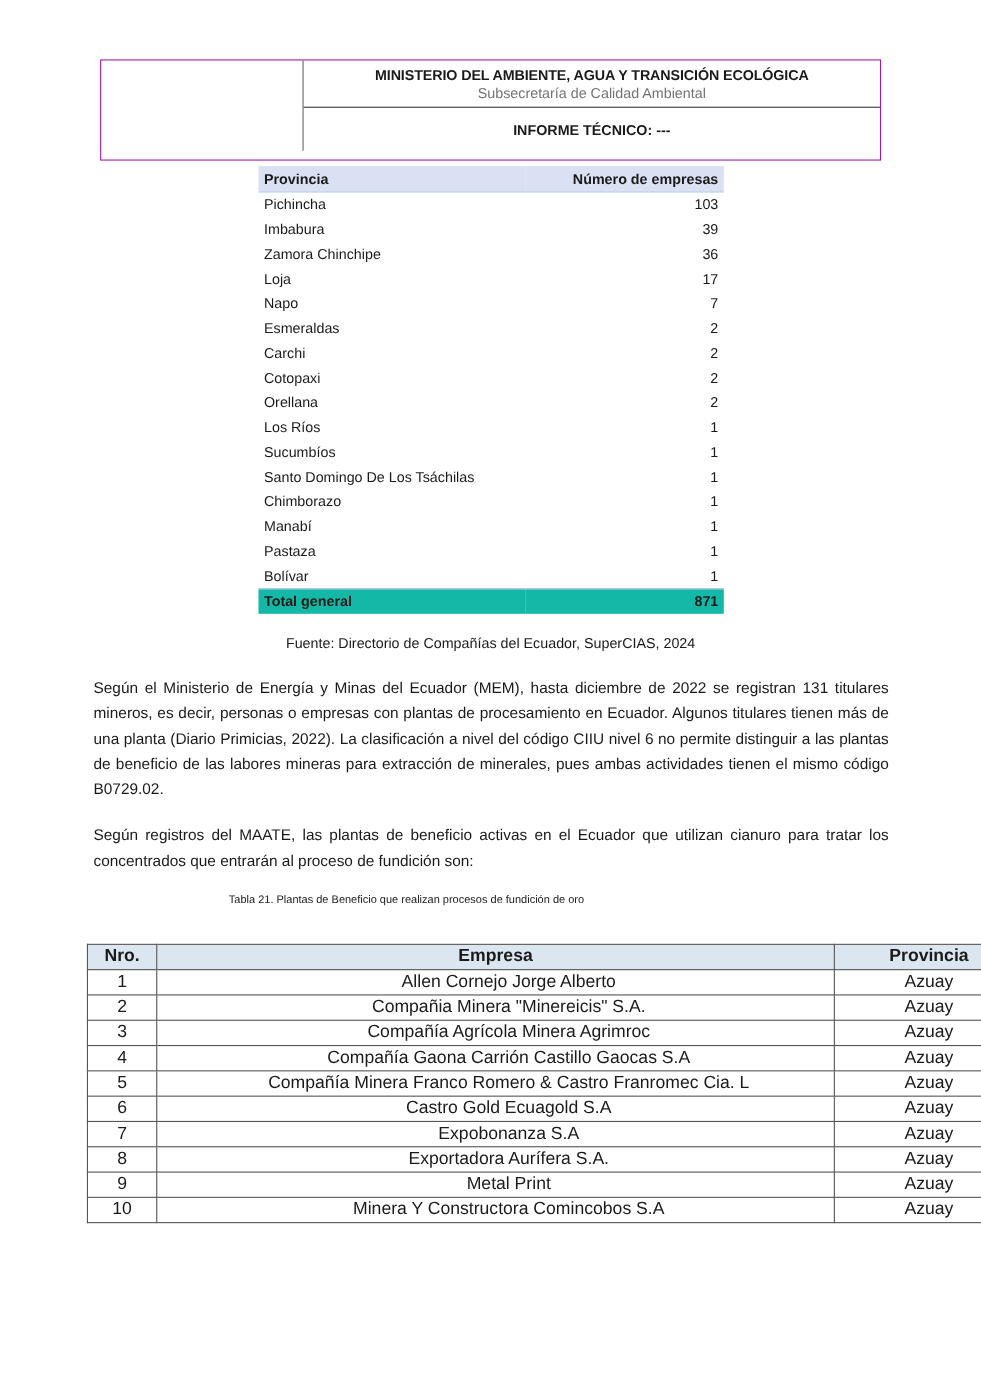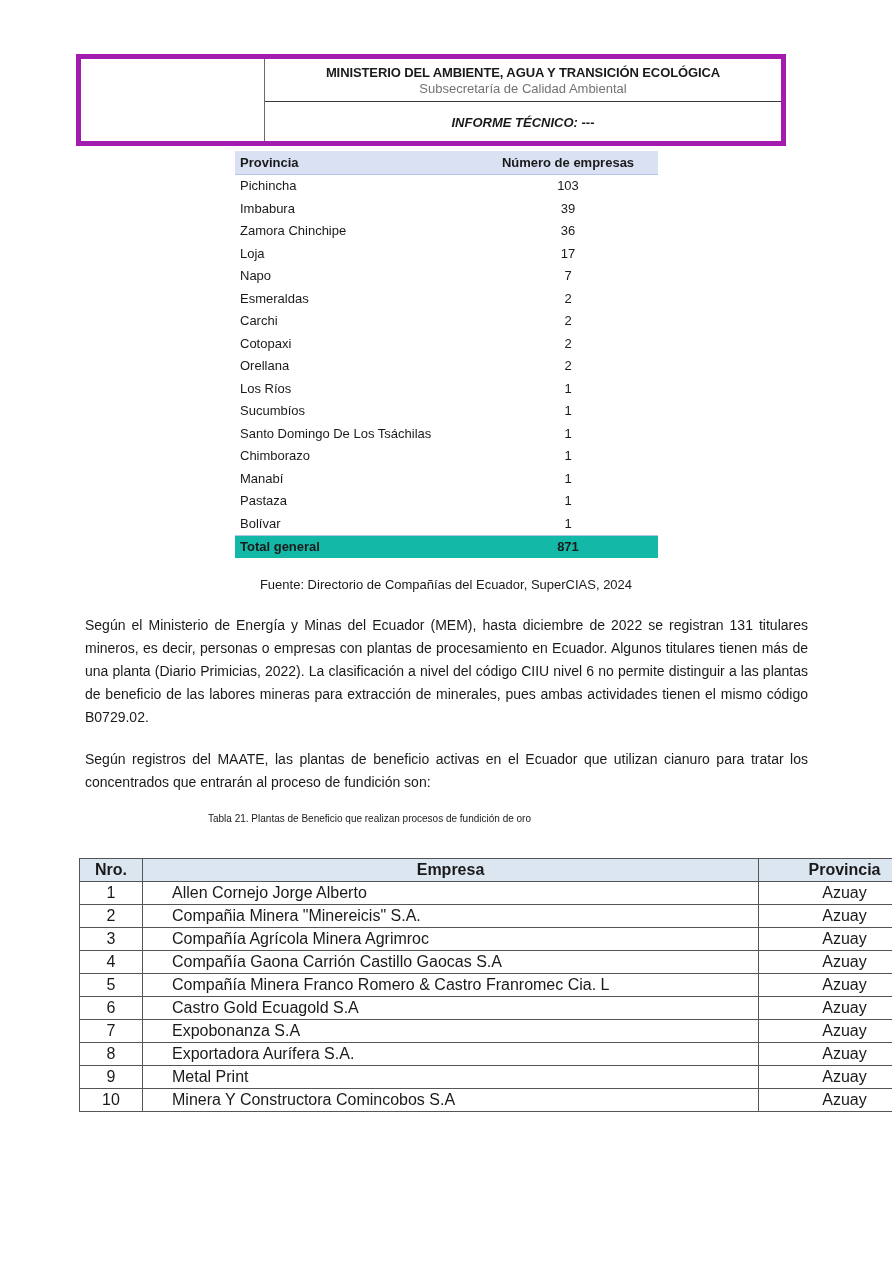--- a/index.html
+++ b/index.html
@@ -4,50 +4,50 @@
   <style>
     html, body { margin: 0; padding: 0; background: #ffffff; }
     body {
       width: 892px; height: 1263px; position: relative; overflow: hidden;
       font-family: "Liberation Sans", sans-serif; color: #1a1a1a;
     }
     .abs { position: absolute; }
 
     
     .header-box {
-      left: 76px; top: 54px; width: 710px; height: 92px;
-      border: 5px solid #a21caf; box-sizing: border-box;
+      left: 91px; top: 54px; width: 710px; height: 92px;
+      border: 1px solid #a21caf; box-sizing: border-box;
     }
     .header-logo-cell {
       position: absolute; left: 0; top: 0; width: 183px; height: 82px;
       border-right: 1px solid #6a6a6a;
     }
     .header-top-cell {
       position: absolute; left: 184px; top: 0; right: 0; height: 42px;
       border-bottom: 1px solid #3a3a3a; text-align: center;
     }
     .header-bottom-cell {
       position: absolute; left: 184px; top: 43px; right: 0; bottom: 0;
       text-align: center;
     }
     .ministry-title {
       font-size: 13px; font-weight: bold; margin-top: 6px; letter-spacing: -0.1px;
     }
     .ministry-sub { font-size: 13px; color: #737373; margin-top: 1px; }
-    .report-title { font-size: 13px; font-weight: bold; margin-top: 13px; font-style: italic; }
+    .report-title { font-size: 13px; font-weight: bold; margin-top: 13px; }
 
     
     .prov-table {
       left: 235px; top: 151px; width: 423px; border-collapse: collapse;
       font-size: 13px;
     }
     .prov-table th, .prov-table td { padding: 0 5px; height: 22.5px; }
     .prov-table thead tr { background: #d9e1f2; }
     .prov-table th { font-weight: bold; text-align: left; border-bottom: 1px solid #b4c6e7; }
-    .prov-table th.num, .prov-table td.num { text-align: center; width: 170px; margin-top: 28px; }
+    .prov-table th.num, .prov-table td.num { text-align: right; width: 170px; margin-top: 28px; }
     .prov-table tfoot tr { background: #14b8a6; }
     .prov-table tfoot td { font-weight: bold; border-top: 1px solid #b4c6e7; }
 
     .source {
       left: 0; width: 892px; top: 577px; text-align: center; font-size: 13px;
     }
 
     .para {
       left: 85px; width: 723px; font-size: 14px; line-height: 23px;
       text-align: justify; text-align-last: left;
@@ -63,21 +63,21 @@
     .plant-table {
       left: 79px; top: 858px; width: 852px; border-collapse: collapse;
       font-size: 16px;
     }
     .plant-table th, .plant-table td {
       border: 1px solid #555; height: 22px; padding: 0 5px;
     }
     .plant-table th { background: #dce6f1; font-weight: bold; text-align: center; }
     .plant-table td.nro { width: 52px; text-align: center; }
     .plant-table td.prov { width: 161px; text-align: center; }
-    .plant-table td.emp { text-align: left; padding-left: 29px; }
+    .plant-table td.emp { text-align: center; padding-left: 29px; }
   </style>
 </head>
 <body>
 
 <div class="abs header-box">
   <div class="header-logo-cell"></div>
   <div class="header-top-cell">
     <div class="ministry-title">MINISTERIO DEL AMBIENTE, AGUA Y TRANSICIÓN ECOLÓGICA</div>
     <div class="ministry-sub">Subsecretaría de Calidad Ambiental</div>
   </div>

